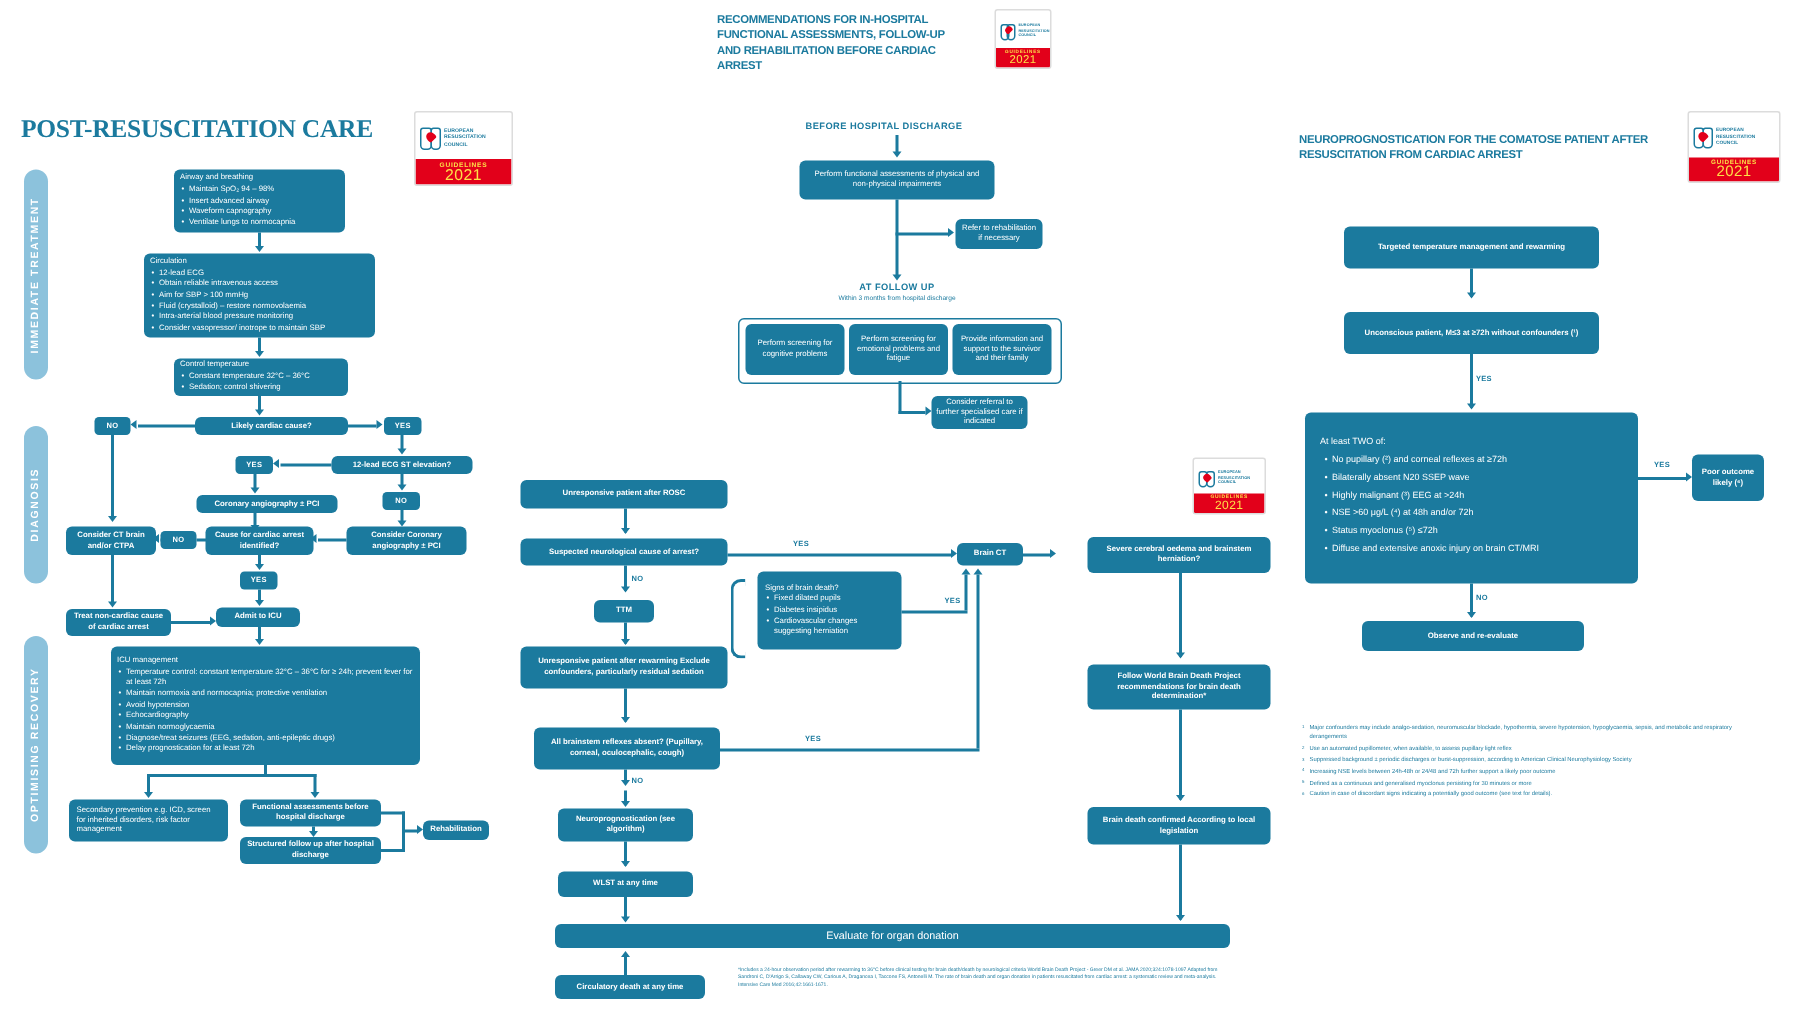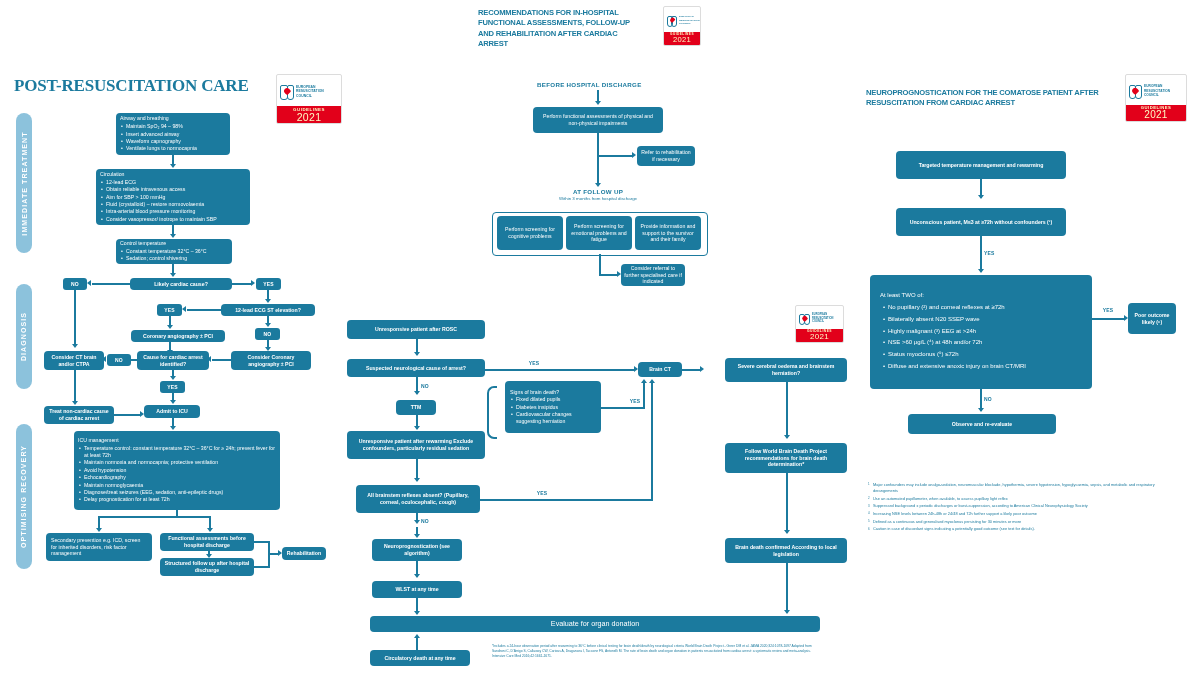--- a/index.html
+++ b/index.html
@@ -48,21 +48,21 @@
   
   .logo{position:absolute;background:#fff;border:.6px solid #dcdcdc;border-radius:2px;
         display:flex;flex-direction:column;overflow:hidden;}
   .logo .top{flex:1;display:flex;align-items:center;gap:2px;padding:2px 2px 0 3px;}
   .logo .lungs{width:10px;height:11px;flex:none;position:relative;}
   .logo .lungs .lw{position:absolute;top:1px;width:4px;height:9px;border:.8px solid #1b7a9e;border-radius:2px 2px 3px 3px;}
   .logo .lungs .lw.a{left:0}.logo .lungs .lw.b{right:0}
   .logo .lungs .hrt{position:absolute;left:2.6px;top:3px;width:4.6px;height:4.2px;background:#e2001a;
        border-radius:50% 50% 15% 15%/60% 60% 40% 40%;transform:rotate(-45deg);}
   .logo .txt{color:#1b7a9e;font-size:2.5px;font-weight:bold;line-height:1.35;letter-spacing:.05px;}
-  .logo .bot{background:#e2001a;color:#fef9c3;text-align:center;padding:.5px 0 1px;}
+  .logo .bot{background:#e2001a;color:#fde047;text-align:center;padding:.5px 0 1px;}
   .logo .bot .g{font-size:3.1px;font-weight:bold;letter-spacing:.5px;}
   .logo .bot .y{font-size:7.6px;font-weight:normal;line-height:1;letter-spacing:.3px;}
 
   
   .brace{position:absolute;border:2.2px solid #1b7a9e;border-right:0;border-radius:7px 0 0 7px;}
 
   
   .fnote{position:absolute;color:#1b7a9e;font-size:3.9px;line-height:1.55;}
   .fnote .row{display:flex;margin-bottom:1.6px;}
   .fnote .sup{width:5px;flex:none;font-size:2.9px;padding-top:.3px;}
@@ -282,21 +282,21 @@
 <div class="ar d" style="left:205.5px;top:554px;"></div>
 <div class="box ctr b" style="left:160px;top:558px;width:94px;height:18px;padding:0 3px;">Structured follow up after hospital discharge</div>
 
 <div class="ln h" style="left:254px;top:541px;width:16px;"></div>
 <div class="ln v" style="left:268px;top:541px;height:26px;"></div>
 <div class="ln h" style="left:254px;top:566px;width:16px;"></div>
 <div class="ln h" style="left:268px;top:553px;width:10px;"></div>
 <div class="ar r" style="left:278px;top:550.4px;"></div>
 <div class="box ctr b" style="left:282px;top:547px;width:44px;height:13px;padding:0 3px;">Rehabilitation</div>
 
-<div class="title t-mid" style="left:478px;top:8px;width:168px;">RECOMMENDATIONS FOR IN-HOSPITAL FUNCTIONAL ASSESSMENTS, FOLLOW-UP AND REHABILITATION AFTER CARDIAC ARREST</div>
+<div class="title t-mid" style="left:478px;top:8px;width:168px;">RECOMMENDATIONS FOR IN-HOSPITAL FUNCTIONAL ASSESSMENTS, FOLLOW-UP AND REHABILITATION BEFORE CARDIAC ARREST</div>
 
 <div class="t-sec" style="left:537px;top:81px;width:180px;text-align:left;">BEFORE HOSPITAL DISCHARGE</div>
 <div class="ln v" style="left:597px;top:90px;height:13px;"></div>
 <div class="ar d" style="left:594.5px;top:101px;"></div>
 
 <div class="box ctr" style="left:533px;top:107px;width:130px;height:26px;padding:0 5px;">Perform functional assessments of physical and non-physical impairments</div>
 <div class="ln v" style="left:597px;top:133px;height:52px;"></div>
 <div class="ar d" style="left:594.5px;top:183px;"></div>
 <div class="ln h" style="left:597px;top:155px;width:35px;"></div>
 <div class="ar r" style="left:632px;top:152.4px;"></div>

